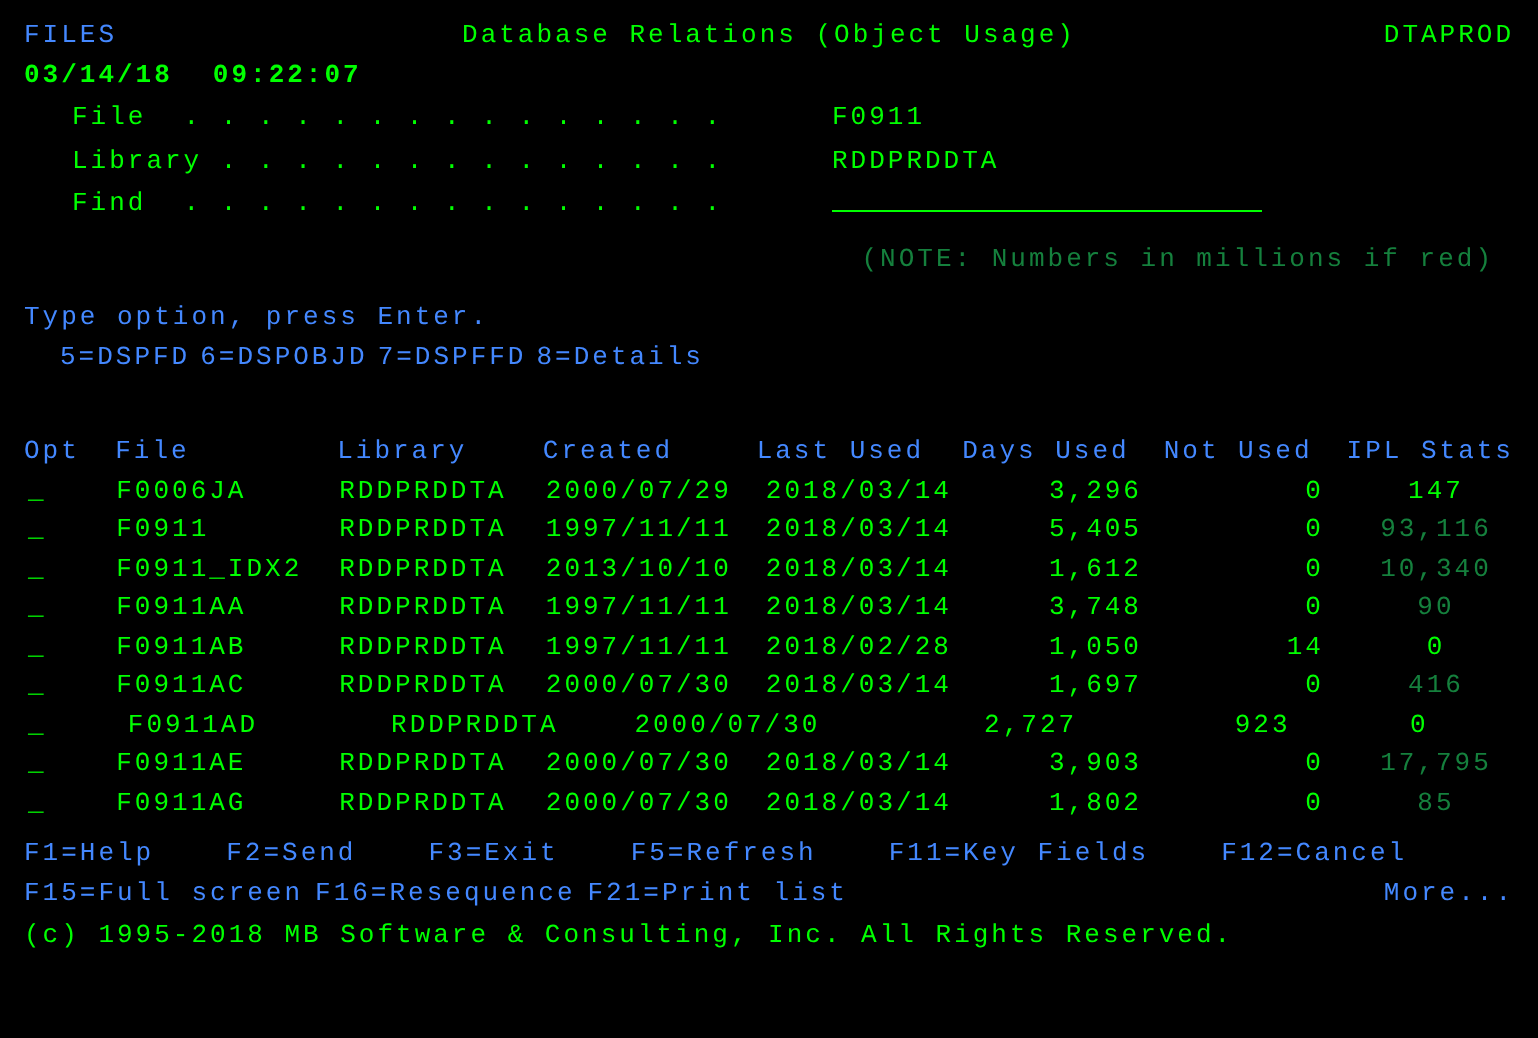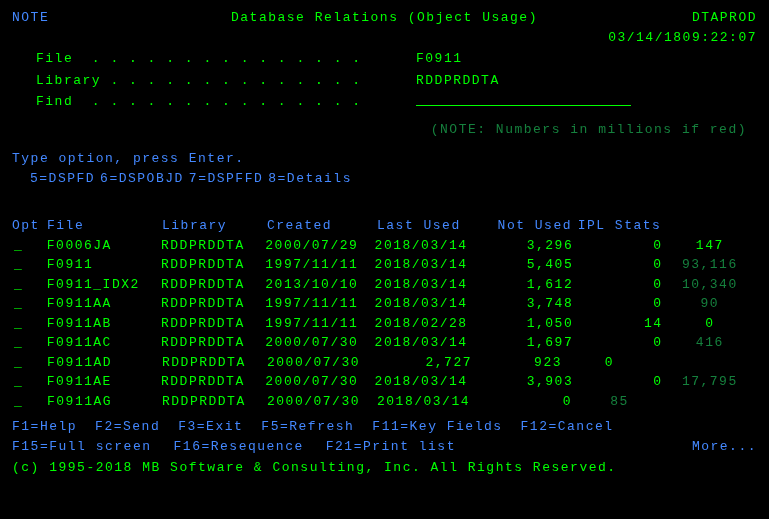--- a/index.html
+++ b/index.html
@@ -24,21 +24,23 @@
     .red { color: #15803d; }
     .row1 {
       display: flex;
       justify-content: space-between;
     }
     .row1-left { width: 120px; }
     .row1-center { flex: 1; text-align: center; }
     .row1-right { width: 120px; text-align: right; }
     .datetime {
       display: flex;
-      justify-content: flex-end;
+      justify-content: flex-start;
+      gap: 20px;
+      font-weight: bold;
     }
     .field-row {
       display: flex;
       margin-top: 2px;
     }
     .field-label {
       width: 380px;
       white-space: pre;
       margin-left: 24px;
     }
@@ -63,55 +65,56 @@
       display: flex;
       gap: 5px;
       padding-left: 18px;
     }
     .table {
       margin-top: 28px;
     }
     .table-head, .table-row {
       display: flex;
       white-space: pre;
+      gap: 17px;
     }
     .col-opt { width: 35px; }
     .col-file { width: 115px; }
     .col-lib { width: 105px; }
     .col-created { width: 110px; }
     .col-lastused { width: 105px; }
     .col-daysused { width: 95px; text-align: right; }
     .col-notused { width: 90px; text-align: right; }
     .col-ipl { width: 95px; text-align: center; }
     .opt-cursor {
       color: #00ff00;
       padding-left: 2px;
     }
     .fkeys {
       margin-top: 6px;
       display: flex;
-      gap: 18px;
+      gap: 36px;
     }
     .fkeys2 {
       display: flex;
       justify-content: space-between;
     }
     .fkeys2-left {
       display: flex;
-      gap: 22px;
+      gap: 6px;
     }
     .copyright {
       margin-top: 2px;
     }
   </style>
 </head>
 <body>
 
 <div class="row1">
-  <div class="row1-left blue">NOTE</div>
+  <div class="row1-left blue">FILES</div>
   <div class="row1-center green">Database Relations (Object Usage)</div>
   <div class="row1-right green">DTAPROD</div>
 </div>
 <div class="datetime green">
   <span>03/14/18</span>
   <span>09:22:07</span>
 </div>
 
 <div class="field-row">
   <span class="field-label green">File  . . . . . . . . . . . . . . .  </span>
@@ -136,33 +139,34 @@
   <span>8=Details</span>
 </div>
 
 <div class="table">
   <div class="table-head blue">
     <span class="col-opt">Opt</span>
     <span class="col-file">File</span>
     <span class="col-lib">Library</span>
     <span class="col-created">Created</span>
     <span class="col-lastused">Last Used</span>
+    <span class="col-daysused">Days Used</span>
     <span class="col-notused">Not Used</span>
     <span class="col-ipl">IPL Stats</span>
   </div>
   <div id="table-body">
       <div class="table-row"><span class="col-opt opt-cursor">_</span><span class="col-file green">F0006JA</span><span class="col-lib green">RDDPRDDTA</span><span class="col-created green">2000/07/29</span><span class="col-lastused green">2018/03/14</span><span class="col-daysused green">3,296</span><span class="col-notused green">0</span><span class="col-ipl green">147</span></div>
       <div class="table-row"><span class="col-opt opt-cursor">_</span><span class="col-file green">F0911</span><span class="col-lib green">RDDPRDDTA</span><span class="col-created green">1997/11/11</span><span class="col-lastused green">2018/03/14</span><span class="col-daysused green">5,405</span><span class="col-notused green">0</span><span class="col-ipl red">93,116</span></div>
       <div class="table-row"><span class="col-opt opt-cursor">_</span><span class="col-file green">F0911_IDX2</span><span class="col-lib green">RDDPRDDTA</span><span class="col-created green">2013/10/10</span><span class="col-lastused green">2018/03/14</span><span class="col-daysused green">1,612</span><span class="col-notused green">0</span><span class="col-ipl red">10,340</span></div>
       <div class="table-row"><span class="col-opt opt-cursor">_</span><span class="col-file green">F0911AA</span><span class="col-lib green">RDDPRDDTA</span><span class="col-created green">1997/11/11</span><span class="col-lastused green">2018/03/14</span><span class="col-daysused green">3,748</span><span class="col-notused green">0</span><span class="col-ipl red">90</span></div>
       <div class="table-row"><span class="col-opt opt-cursor">_</span><span class="col-file green">F0911AB</span><span class="col-lib green">RDDPRDDTA</span><span class="col-created green">1997/11/11</span><span class="col-lastused green">2018/02/28</span><span class="col-daysused green">1,050</span><span class="col-notused green">14</span><span class="col-ipl green">0</span></div>
       <div class="table-row"><span class="col-opt opt-cursor">_</span><span class="col-file green">F0911AC</span><span class="col-lib green">RDDPRDDTA</span><span class="col-created green">2000/07/30</span><span class="col-lastused green">2018/03/14</span><span class="col-daysused green">1,697</span><span class="col-notused green">0</span><span class="col-ipl red">416</span></div>
       <div class="table-row"><span class="col-opt opt-cursor">_</span><span class="col-file green">F0911AD</span><span class="col-lib green">RDDPRDDTA</span><span class="col-created green">2000/07/30</span><span class="col-daysused green">2,727</span><span class="col-notused green">923</span><span class="col-ipl green">0</span></div>
       <div class="table-row"><span class="col-opt opt-cursor">_</span><span class="col-file green">F0911AE</span><span class="col-lib green">RDDPRDDTA</span><span class="col-created green">2000/07/30</span><span class="col-lastused green">2018/03/14</span><span class="col-daysused green">3,903</span><span class="col-notused green">0</span><span class="col-ipl red">17,795</span></div>
-      <div class="table-row"><span class="col-opt opt-cursor">_</span><span class="col-file green">F0911AG</span><span class="col-lib green">RDDPRDDTA</span><span class="col-created green">2000/07/30</span><span class="col-lastused green">2018/03/14</span><span class="col-notused green">0</span><span class="col-ipl red">85</span></div>
+      <div class="table-row"><span class="col-opt opt-cursor">_</span><span class="col-file green">F0911AG</span><span class="col-lib green">RDDPRDDTA</span><span class="col-created green">2000/07/30</span><span class="col-lastused green">2018/03/14</span><span class="col-daysused green">1,802</span><span class="col-notused green">0</span><span class="col-ipl red">85</span></div>
     </div>
 </div>
 
 <div class="fkeys blue">
   <span>F1=Help</span>
   <span>F2=Send</span>
   <span>F3=Exit</span>
   <span>F5=Refresh</span>
   <span>F11=Key Fields</span>
   <span>F12=Cancel</span>

